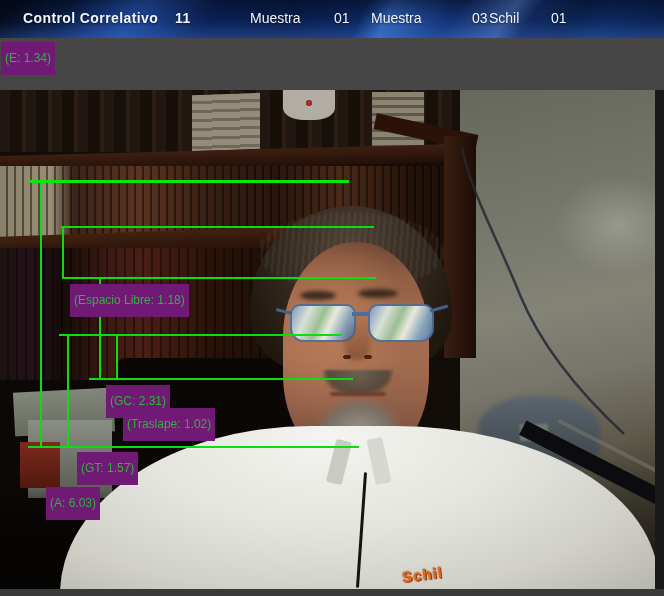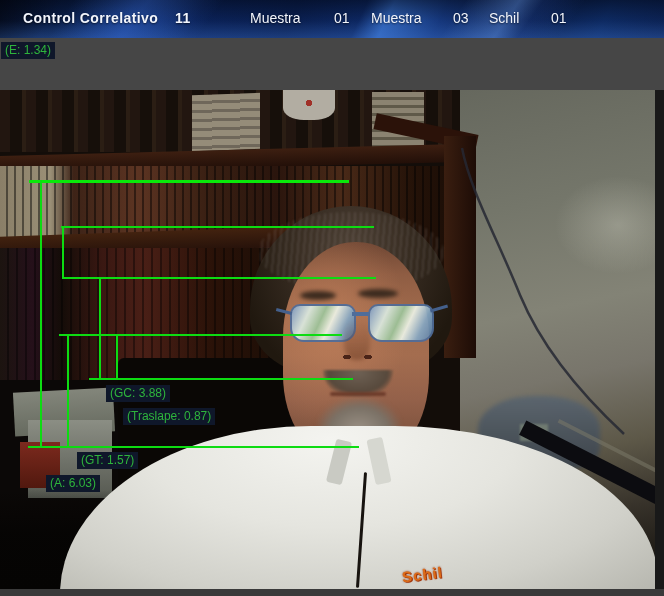--- a/index.html
+++ b/index.html
@@ -13,26 +13,26 @@
       linear-gradient(115deg,#060f26 0%,#0a1d45 10%,#15387e 20%,#0b2258 30%,#0a1f4f 44%,#0d2761 54%,#3165ba 58%,#16387e 66%,#0a1c46 78%,#0e2b63 90%,#0c2253 100%);}
   .gloss{position:absolute;top:-4px;height:48px;transform:skewX(-35deg);pointer-events:none;}
   #gloss1{left:452px;width:120px;background:linear-gradient(90deg,transparent,rgba(110,165,255,0.38) 45%,rgba(50,100,210,0.18) 65%,transparent);}
   #gloss2{left:60px;width:150px;background:linear-gradient(90deg,transparent,rgba(60,110,220,0.30) 50%,transparent);}
   #gloss3{left:-40px;width:90px;background:linear-gradient(90deg,rgba(0,0,0,0.5),transparent);}
   #header span{position:absolute;top:0;line-height:37px;color:#f2f5fc;font-size:14px;
     text-shadow:0 1px 2px rgba(0,0,0,0.6);white-space:nowrap;}
   .hbold{font-weight:bold;font-size:15px;letter-spacing:0.4px;}
   #h-title{left:23px;} #h-titleval{left:175px;}
   #h-cab-l{left:250px;} #h-cab-v{left:334px;}
-  #h-mue-l{left:371px;} #h-mue-v{left:453px;}
+  #h-mue-l{left:371px;} #h-mue-v{left:472px;}
   #h-cor-l{left:489px;} #h-cor-v{left:551px;}
 
   
-  .mlabel{position:absolute;background:#0f172a;color:#2eb43c;font-size:12px;line-height:15px;
-    padding:1px 4px;white-space:nowrap;z-index:40;}
+  .mlabel{position:absolute;background:#701a75;color:#2eb43c;font-size:12px;line-height:15px;
+    padding:9px 4px;white-space:nowrap;z-index:40;}
   #lbl-e{left:1px;top:42px;}
 
   
   #video{position:absolute;left:0;top:90px;width:655px;height:499px;overflow:hidden;background:#100b08;}
   #right-strip{position:absolute;left:655px;top:90px;width:9px;height:499px;background:#191919;}
   #bottom-strip{position:absolute;left:0;top:589px;width:664px;height:7px;background:#3a3a3a;}
   #video *{position:absolute;}
 
   
   #wall{left:418px;top:0;width:237px;height:499px;
@@ -210,21 +210,22 @@
     <div class="gline" style="left:61px;top:136px;width:313px;height:2px;"></div>
     <div class="gline" style="left:62px;top:136px;width:2px;height:53px;"></div>
     <div class="gline" style="left:62px;top:187px;width:314px;height:2px;"></div>
     <div class="gline" style="left:99px;top:187px;width:2px;height:103px;"></div>
     <div class="gline" style="left:59px;top:244px;width:283px;height:2px;"></div>
     <div class="gline" style="left:67px;top:244px;width:2px;height:114px;"></div>
     <div class="gline" style="left:116px;top:244px;width:2px;height:45px;"></div>
     <div class="gline" style="left:89px;top:288px;width:264px;height:2px;"></div>
     <div class="gline" style="left:28px;top:356px;width:331px;height:2px;"></div>
 
-    <div class="mlabel vlabel" style="left:106px;top:295px;">(GC: 3.88)</div>
-    <div class="mlabel vlabel" style="left:123px;top:318px;">(Traslape: 0.87)</div>
+    <div class="mlabel vlabel" style="left:70px;top:194px;">(Espacio Libre: 1.18)</div>
+    <div class="mlabel vlabel" style="left:106px;top:295px;">(GC: 2.31)</div>
+    <div class="mlabel vlabel" style="left:123px;top:318px;">(Traslape: 1.02)</div>
     <div class="mlabel vlabel" style="left:77px;top:362px;">(GT: 1.57)</div>
-    <div class="mlabel vlabel" style="left:46px;top:385px;">(A: 6.03)</div>
+    <div class="mlabel vlabel" style="left:46px;top:397px;">(A: 6.03)</div>
   </div>
 
   <div id="right-strip"></div>
   <div id="bottom-strip"></div>
 </div>
 
 </body></html>

